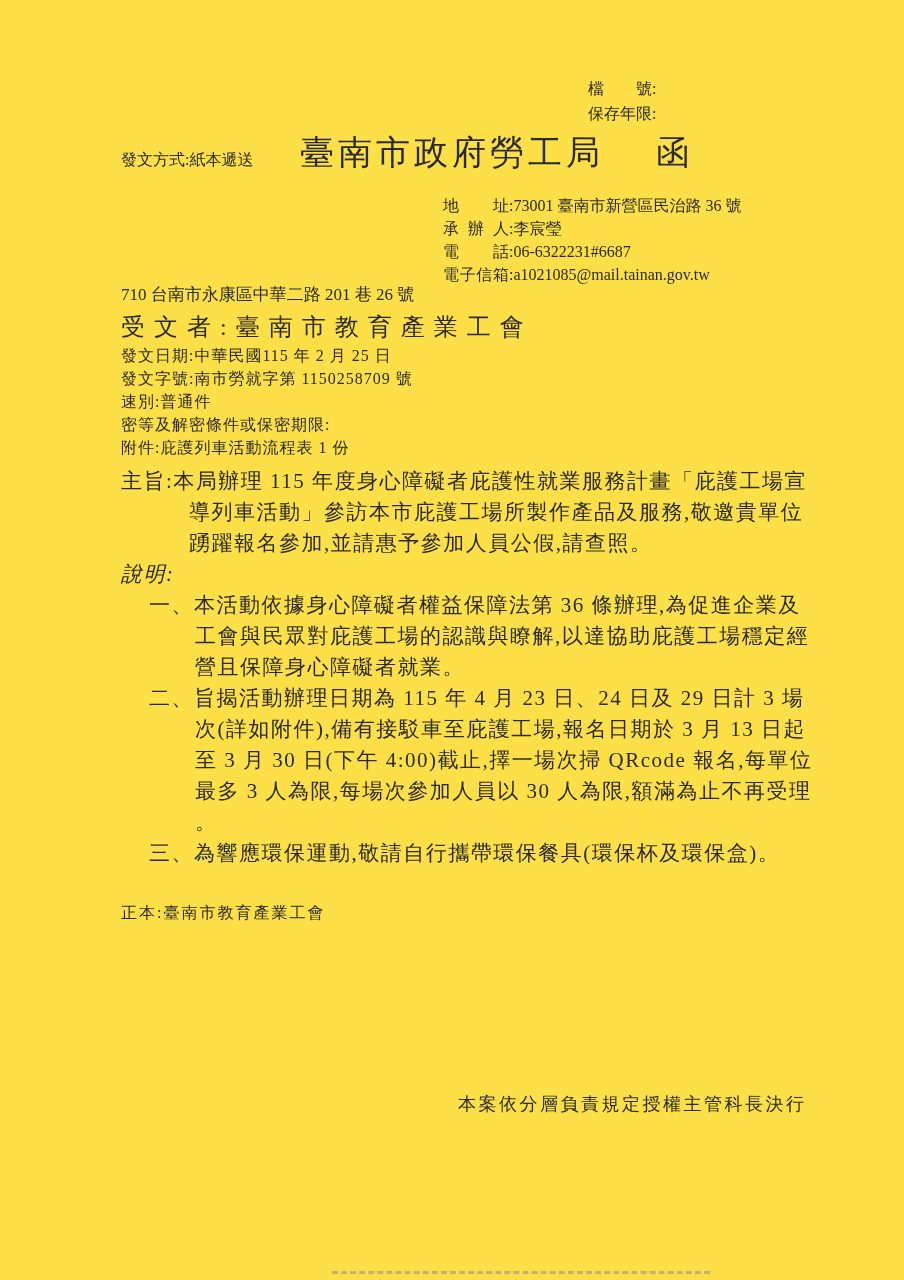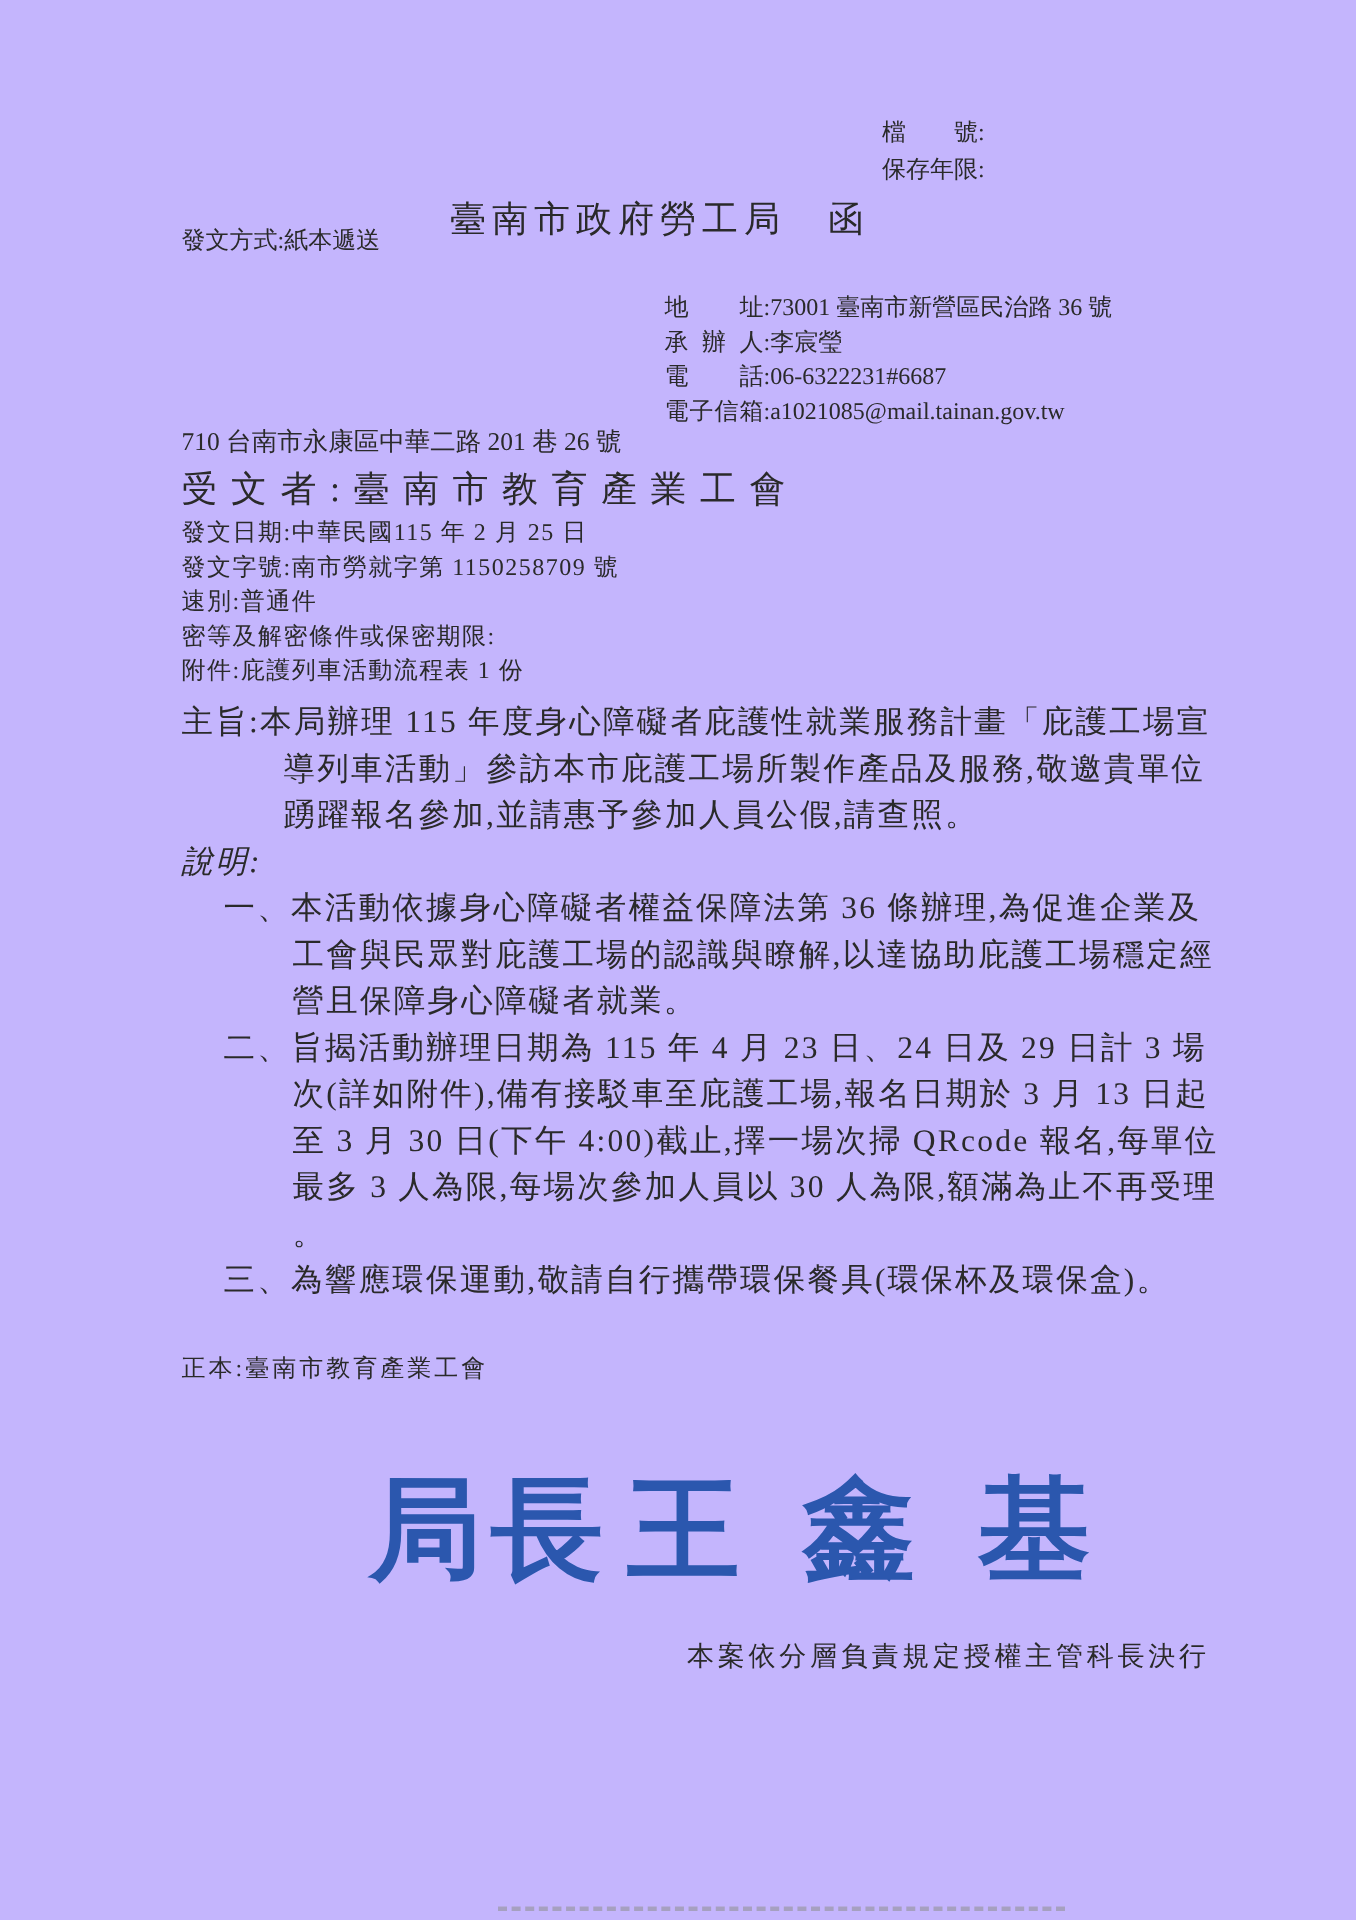--- a/index.html
+++ b/index.html
@@ -1,29 +1,29 @@
 <!DOCTYPE html>
 <html style="--ink: #2a2a2a; --sig-blue: #2b57ae;"><head>
 <meta charset="utf-8">
 <style>
   :root { --ink:#2a2a2a; --sig-blue:#2b57ae; }
   * { margin:0; padding:0; box-sizing:border-box; }
   body { background:#fff; font-family:"Liberation Serif","DejaVu Serif",serif; }
   .page {
     position:relative; width:904px; height:1280px; margin:0 auto;
-    background:#c4b5fd; color:var(--ink); overflow:hidden;
+    background:#fde047; color:var(--ink); overflow:hidden;
   }
   
   .hdr-labels { position:absolute; top:76px; left:588px; font-size:16px; line-height:25px; }
   
   .delivery { position:absolute; top:110px; left:121px; font-size:16px;margin-top:40px; }
   
   .doc-title {
-    position:absolute; top:130px; left:300px; font-size:24px; letter-spacing:4px;
-    display:flex; gap:28px; white-space:nowrap;text-align:center;
+    position:absolute; top:130px; left:300px; font-size:34px; letter-spacing:4px;
+    display:flex; gap:52px; white-space:nowrap;text-align:center;
   }
   
   .contact { position:absolute; top:194px; left:443px; font-size:16px; line-height:23px; }
   .contact .row { white-space:nowrap; }
   .clabel {
     display:inline-block; width:66px; text-align:justify; text-align-last:justify;
     vertical-align:bottom;
   }
   
   .recipient { position:absolute; top:283px; left:121px; }
@@ -98,22 +98,18 @@
     <p class="label-line">說明:</p>
     <p class="item"><span>一、</span><span>本活動依據身心障礙者權益保障法第 36 條辦理,為促進企業及工會與民眾對庇護工場的認識與瞭解,以達協助庇護工場穩定經營且保障身心障礙者就業。</span></p>
     <p class="item"><span>二、</span><span>旨揭活動辦理日期為 115 年 4 月 23 日、24 日及 29 日計 3 場次(詳如附件),備有接駁車至庇護工場,報名日期於 3 月 13 日起至 3 月 30 日(下午 4:00)截止,擇一場次掃 QRcode 報名,每單位最多 3 人為限,每場次參加人員以 30 人為限,額滿為止不再受理 。</span></p>
     <p class="item"><span>三、</span><span>為響應環保運動,敬請自行攜帶環保餐具(環保杯及環保盒)。</span></p>
   </div>
 
   <div class="copies">
     <div>正本:臺南市教育產業工會</div>
   </div>
 
-  <div class="signature">
-    <span class="sig-title">局長</span>
-    <span class="sig-name">王鑫基</span>
-  </div>
 
   <div class="auth-note">本案依分層負責規定授權主管科長決行</div>
 
   <div class="scan-line"></div>
 
 </div>
 
 </body></html>

